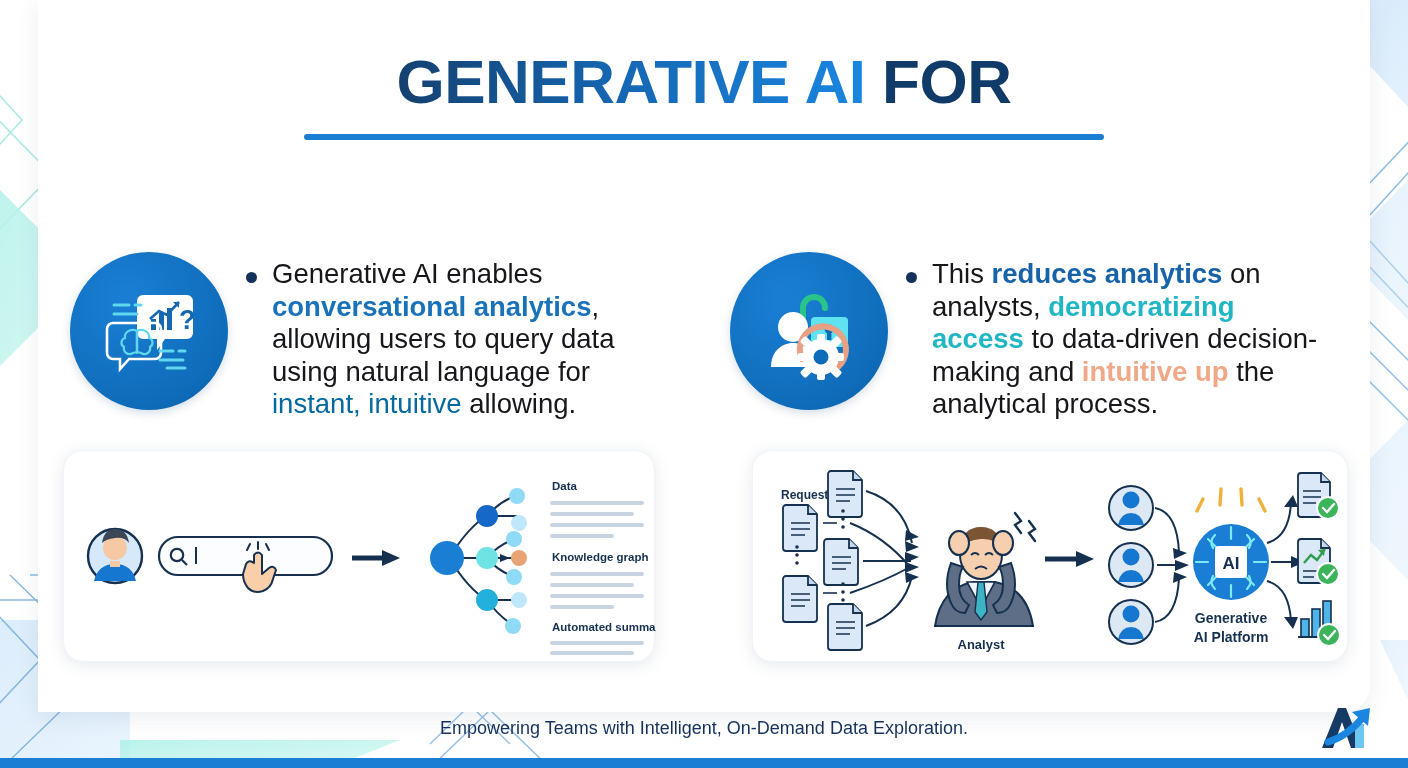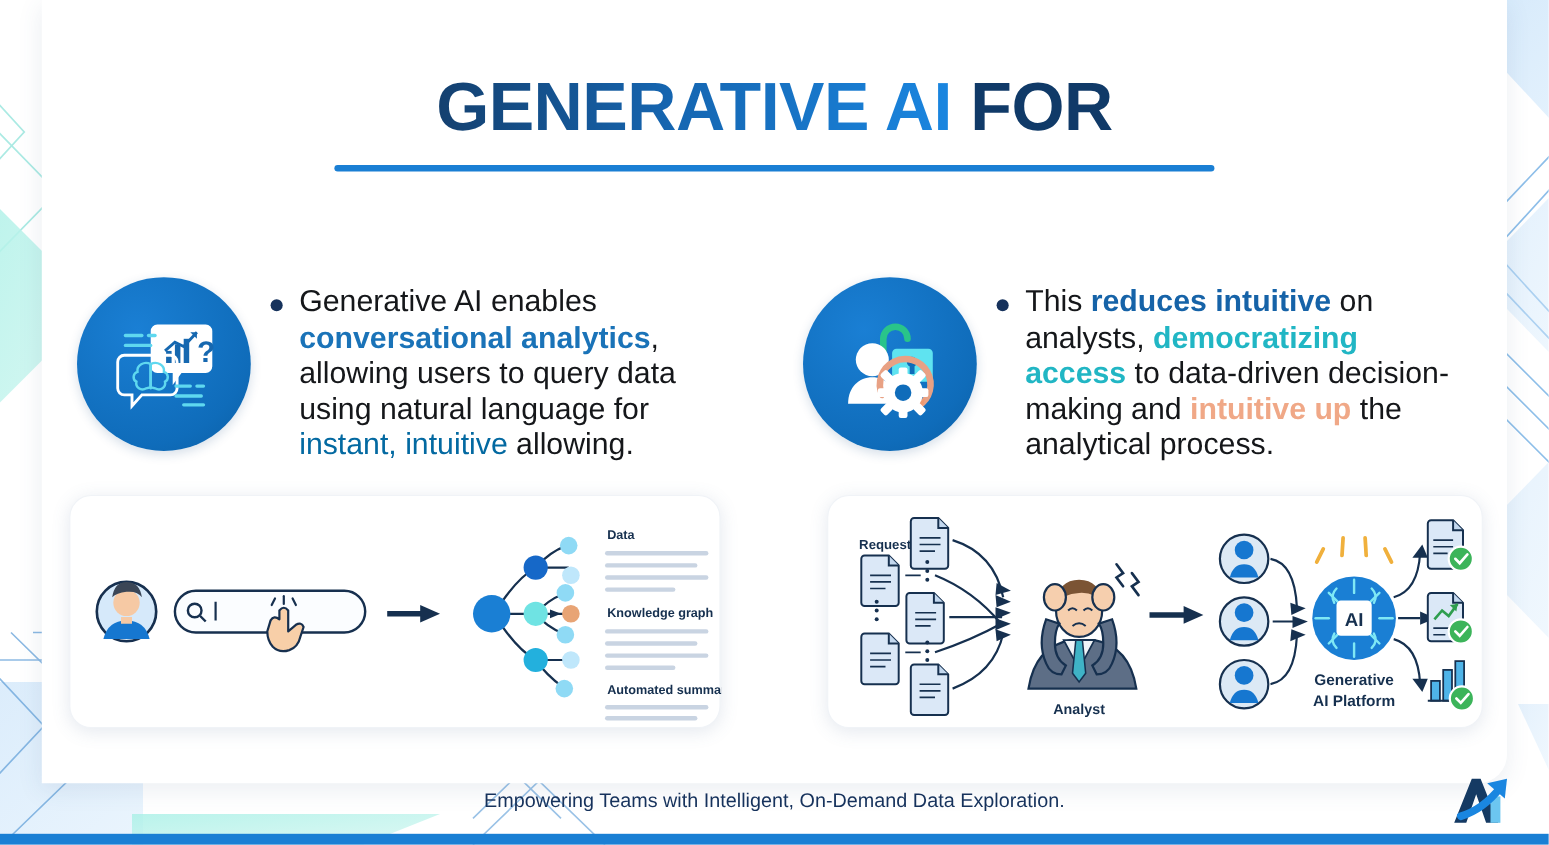--- a/index.html
+++ b/index.html
@@ -22,21 +22,21 @@
     border-radius: 0 0 26px 0;
     box-shadow: 0 6px 22px rgba(60,90,130,0.10);
   }
 
   .bottom-bar {
     position: absolute; left: 0; bottom: 0; width: 1408px; height: 10px;
     background: #1a7fd4;
   }
 
   
-  .header { position: absolute; left: 0; top: 64px; width: 1408px; text-align: center; }
+  .header { position: absolute; left: 0; top: 48px; width: 1408px; text-align: center; }
   .title {
     font-size: 62px; font-weight: 800; letter-spacing: -0.5px;
     line-height: 68px; white-space: nowrap;
   }
   .t-dark { color: #103a68; }
   .t-grad {
     background: linear-gradient(90deg, #14406f 0%, #1565b0 45%, #1a86e0 100%);
     -webkit-background-clip: text; background-clip: text;
     -webkit-text-fill-color: transparent; color: #1a86e0;
   }
@@ -267,21 +267,21 @@
             <rect x="75" y="88" width="8" height="10" rx="2" transform="rotate(-45 79 93)"></rect>
             <rect x="75" y="58" width="8" height="10" rx="2" transform="rotate(45 79 63)"></rect>
             <rect x="45" y="88" width="8" height="10" rx="2" transform="rotate(45 49 93)"></rect>
           </g>
           <circle cx="64" cy="78" r="7.5" fill="#0f6cba"></circle>
         </svg>
       </div>
       <div class="bullet-block">
         <div class="bullet-dot"></div>
         <div class="bullet-text">
-          <span>This </span><span class="hl-navy">reduces intuitive</span><span> on analysts, </span><span class="hl-teal">democratizing access</span><span> to data-driven decision-making and </span><span class="hl-peach">intuitive up</span><span> the analytical process.</span>
+          <span>This </span><span class="hl-navy">reduces analytics</span><span> on analysts, </span><span class="hl-teal">democratizing access</span><span> to data-driven decision-making and </span><span class="hl-peach">intuitive up</span><span> the analytical process.</span>
         </div>
       </div>
     </div>
   </div>
 
   <div class="ill-card ill-left">
     <svg width="592" height="210" viewBox="0 0 592 210">
 
       <g>
         <circle cx="51" cy="105" r="27" fill="#d6e9fa" stroke="#17304f" stroke-width="2.4"></circle>

